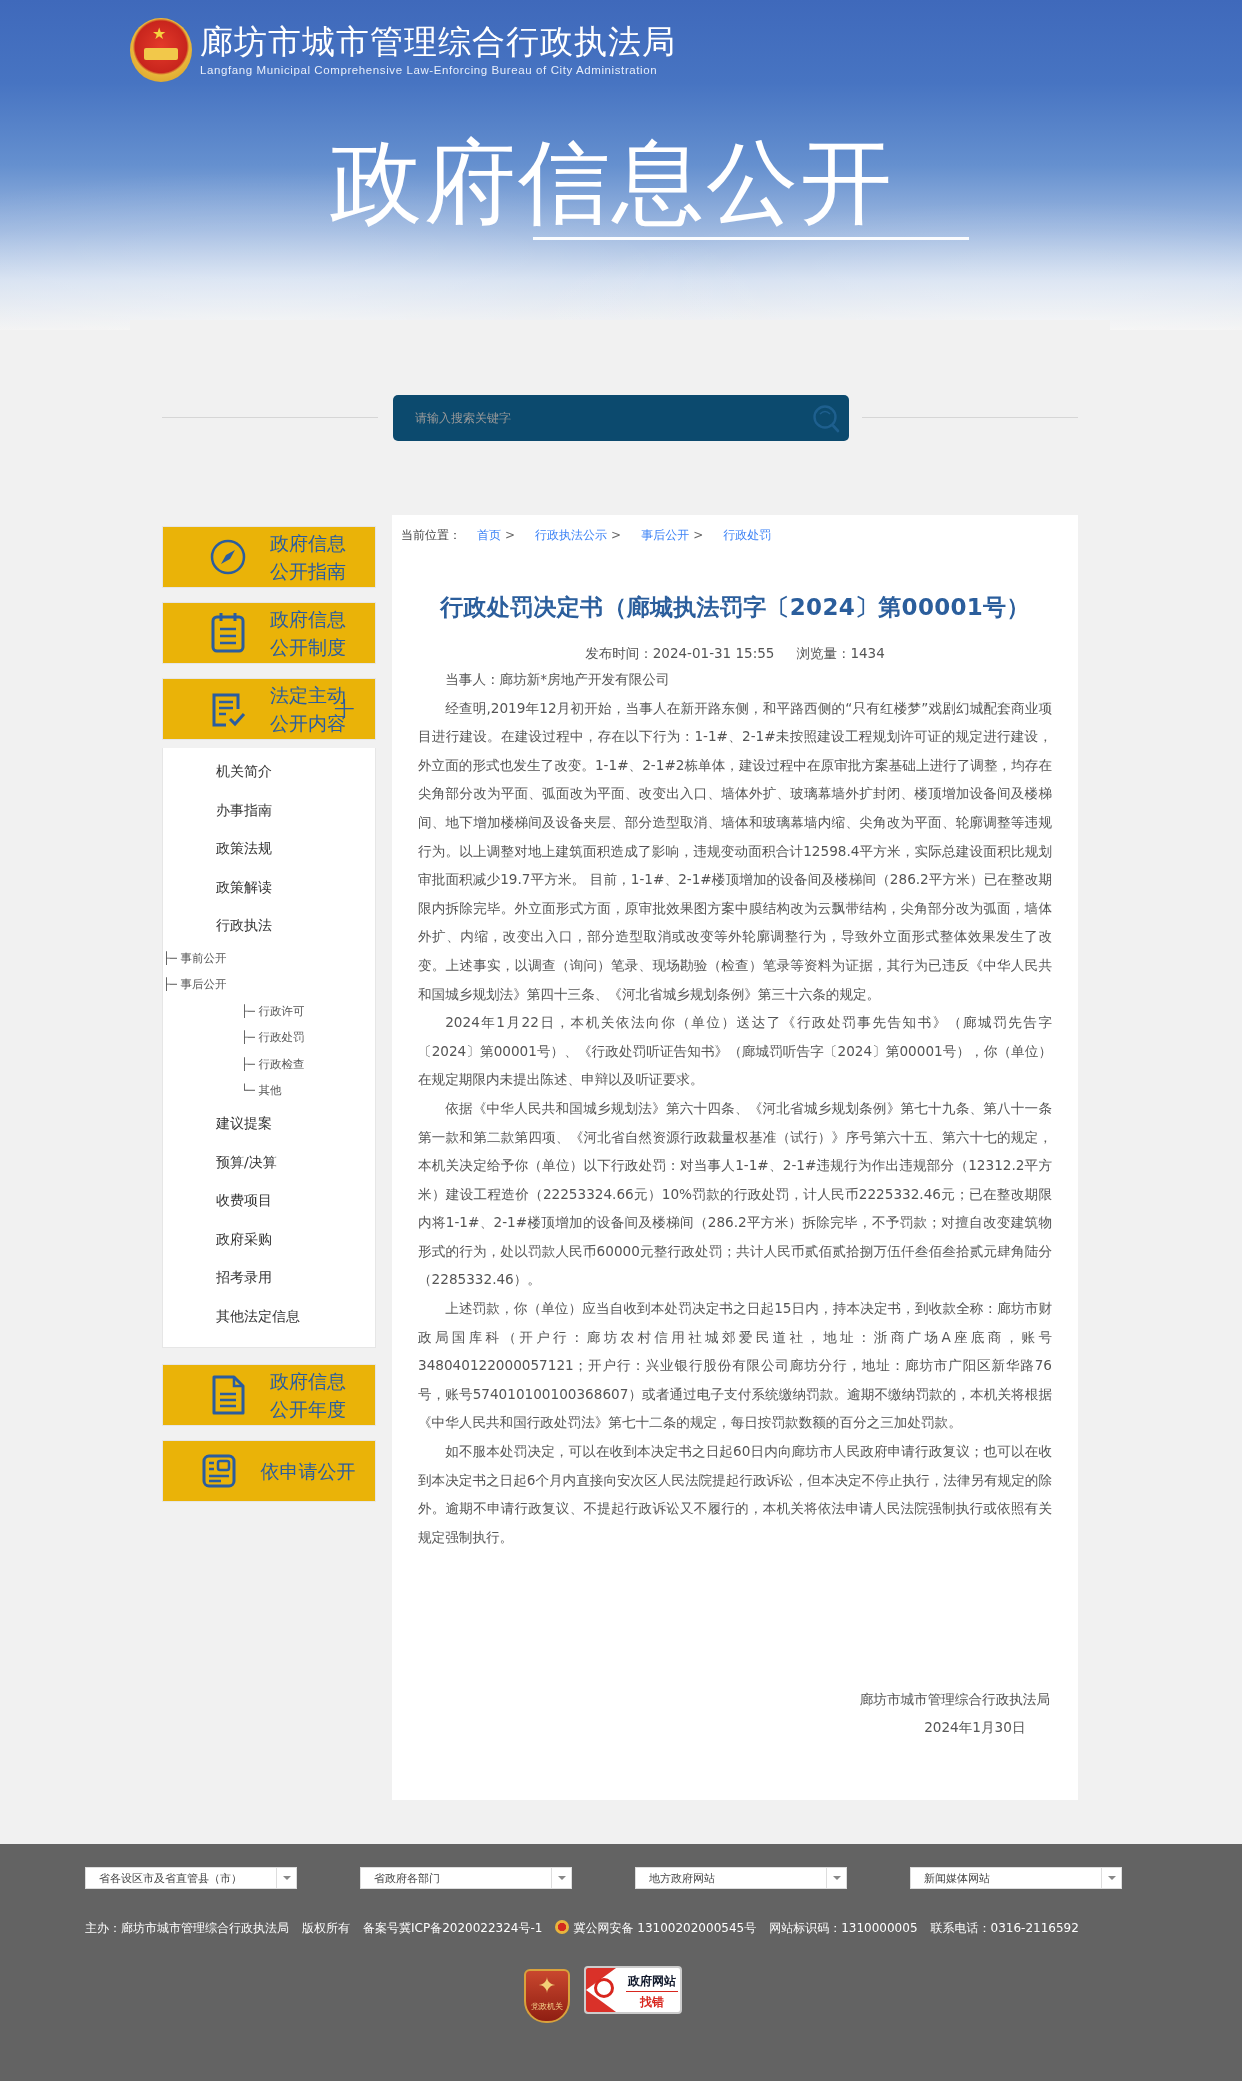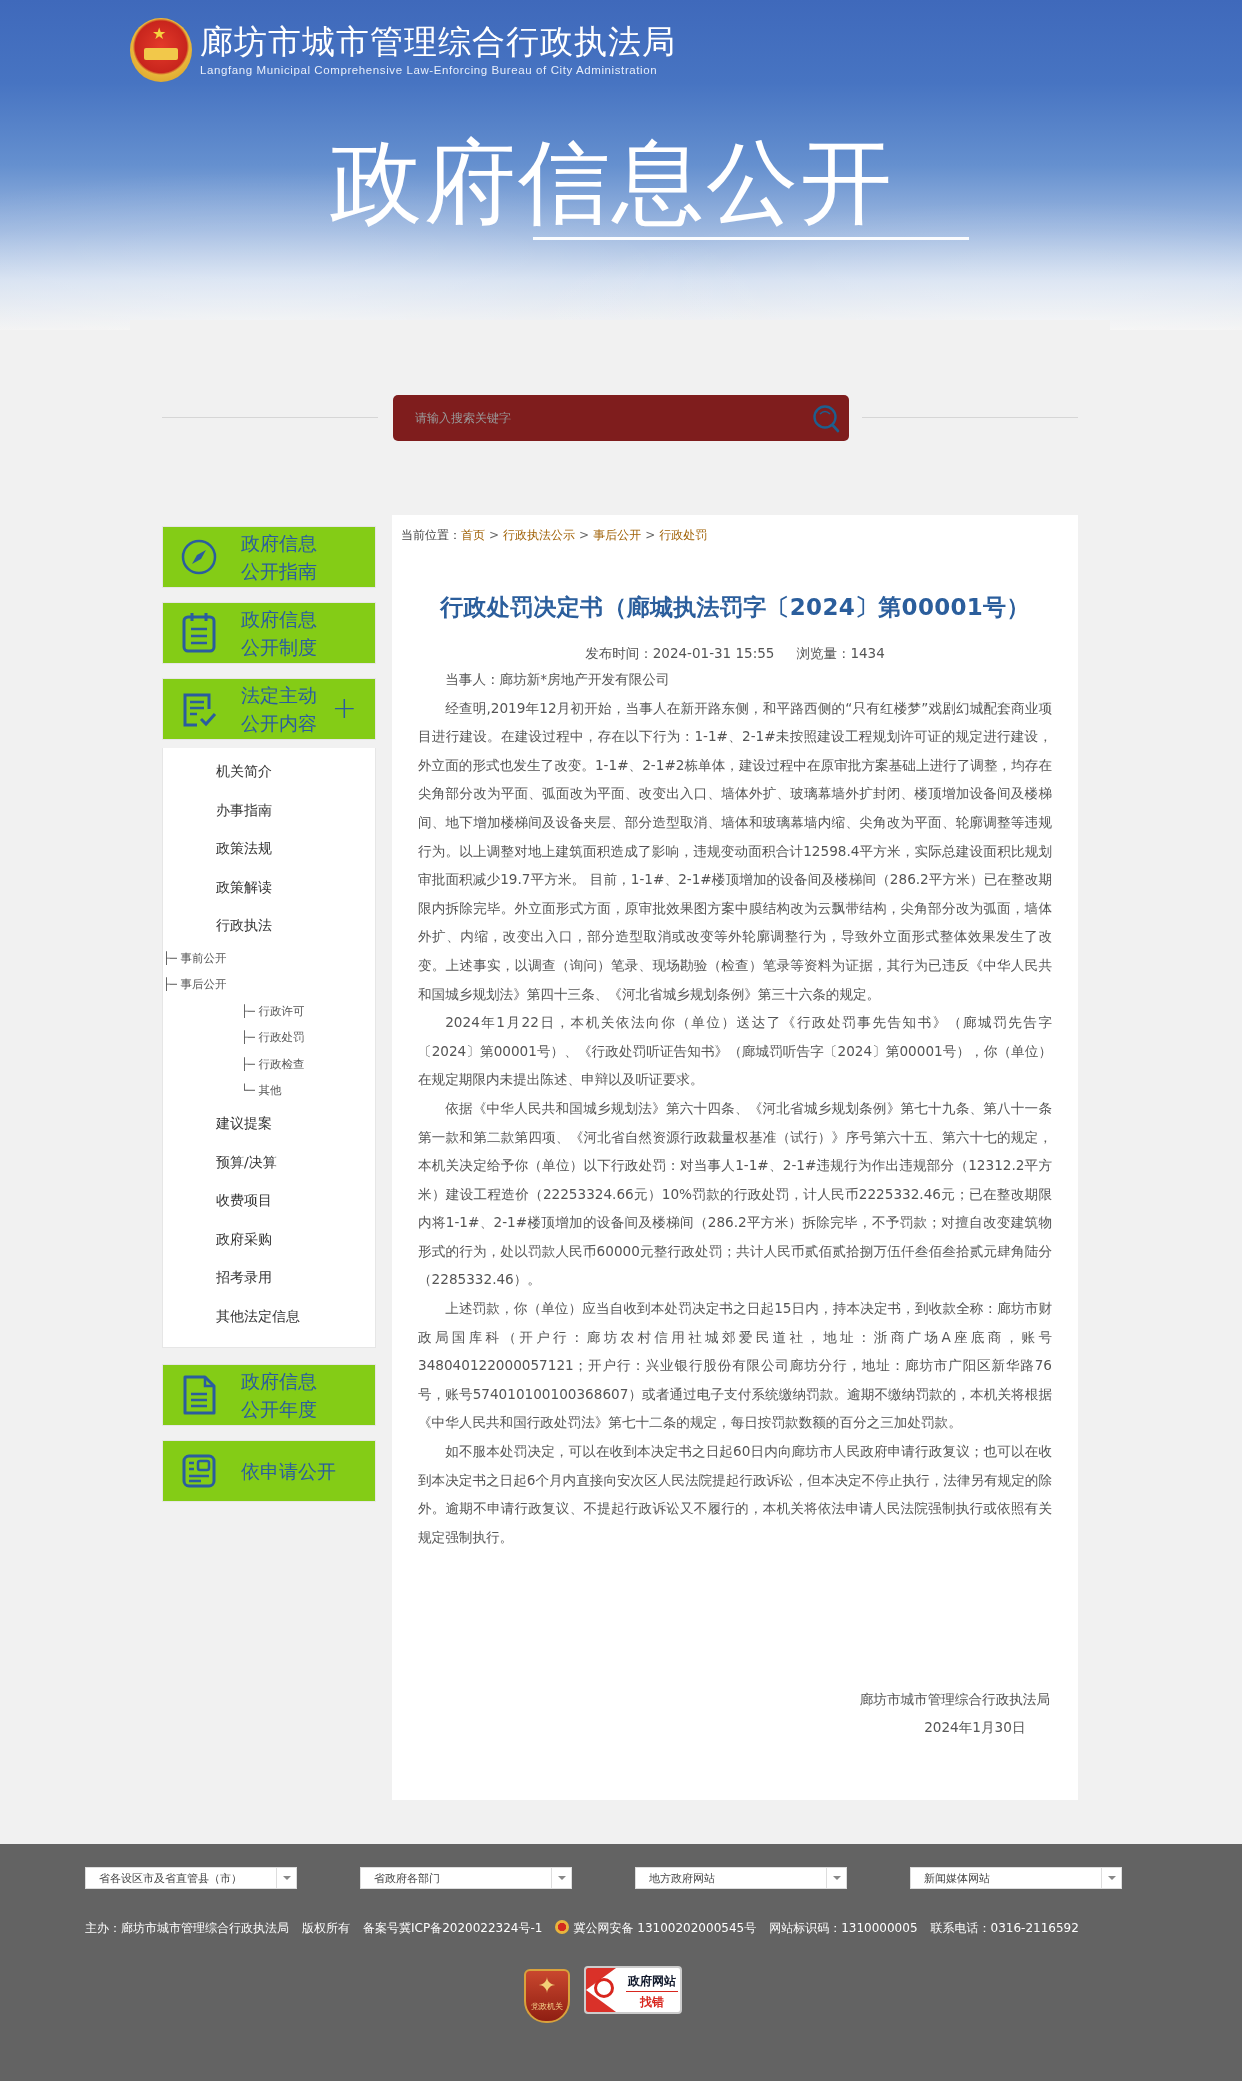--- a/index.html
+++ b/index.html
@@ -25,42 +25,42 @@
   .hero-title { position: absolute; left: 330px; top: 128px; color: #fff; font-size: 92px; letter-spacing: 2px; line-height: 110px; font-family: "DejaVu Sans", sans-serif; }
   .hero-line { position: absolute; left: 533px; top: 237px; width: 436px; height: 3px; background: #fff; opacity: 0.95; }
 
   
   .wrap { position: absolute; left: 130px; top: 320px; width: 980px; height: 1524px; background: #f1f1f1; }
 
   .search-row { position: absolute; left: 32px; top: 75px; width: 916px; height: 46px; }
   .search-row .line { position: absolute; top: 22px; height: 1px; background: #d6d6d6; width: 216px; }
   .search-row .line.l { left: 0; }
   .search-row .line.r { right: 0; }
-  .search-box { position: absolute; left: 231px; top: 0; width: 456px; height: 46px; background: #7f1d1d; border-radius: 5px; }
+  .search-box { position: absolute; left: 231px; top: 0; width: 456px; height: 46px; background: #0c4a6e; border-radius: 5px; }
   .search-box input { position: absolute; left: 22px; top: 12px; width: 360px; height: 22px; border: none; outline: none; background: transparent; font-size: 12px; color: #999; font-family: "DejaVu Sans", sans-serif; }
   .search-box input::placeholder { color: #999; }
   .search-btn { position: absolute; right: 8px; top: 9px; width: 30px; height: 30px; cursor: pointer; }
 
   
   .side { position: absolute; left: 32px; top: 206px; width: 214px; }
-  .side-card { background: #84cc16; border: 1px solid #e6e6e6; height: 62px; display: flex; align-items: center; position: relative; margin-bottom: 14px; cursor: pointer; }
+  .side-card { background: #eab308; border: 1px solid #e6e6e6; height: 62px; display: flex; align-items: center; position: relative; margin-bottom: 14px; cursor: pointer; justify-content: center; }
   .side-card .ic { width: 44px; height: 44px; margin-left: 14px; margin-right: 20px; display: flex; align-items: center; justify-content: center; }
   .side-card .lbl { color: #2a5d9f; font-size: 19px; line-height: 28px; font-family: "DejaVu Sans", sans-serif; }
   .side-card .plus { position: absolute; right: 18px; top: 14px; color: #2a5d9f; font-size: 30px; line-height: 30px; font-weight: 300; }
   .side-card.expanded { margin-bottom: 8px; }
   .submenu { background: #fff; border: 1px solid #e6e6e6; border-top: none; padding: 4px 0 12px 0; margin-bottom: 16px; }
   .submenu .it { color: #333; font-size: 14px; height: 38.5px; line-height: 38.5px; padding-left: 53px; cursor: pointer; font-family: "DejaVu Sans", sans-serif; }
   .submenu .sub { color: #555; font-size: 11.5px; height: 26.6px; line-height: 26.6px; cursor: pointer; font-family: "DejaVu Sans", sans-serif; }
   .submenu .sub.l1 { }
   .submenu .sub.l2 { padding-left: 78px; }
 
   
   .content { position: absolute; left: 262px; top: 195px; width: 686px; height: 1285px; background: #fff; }
   .crumb { position: absolute; left: 9px; top: 12px; font-size: 12px; color: #444; font-family: "DejaVu Sans", sans-serif; }
-  .crumb a { color: #a16207; text-decoration: none; cursor: pointer; }
+  .crumb a { color: #3b82f6; text-decoration: none; cursor: pointer; margin-left: 16px; }
   .crumb .sep { margin: 0 4px; color: #666; }
   .doc-title { position: absolute; left: 0; top: 77px; width: 686px; text-align: center; color: #2b5e9c; font-size: 23px; font-weight: bold; font-family: "DejaVu Sans", sans-serif; letter-spacing: 0.3px; }
   .meta { position: absolute; left: 0; top: 130px; width: 686px; text-align: center; font-size: 13.5px; color: #555; font-family: "DejaVu Sans", sans-serif; }
   .meta span + span { margin-left: 22px; }
   .body { position: absolute; left: 26px; top: 150px; width: 634px; font-size: 13.6px; color: #555; line-height: 28.6px; text-align: justify; font-family: "DejaVu Sans", sans-serif; }
   .body p { text-indent: 0; }
   .body p.ind { text-indent: 2em; }
   .sign { position: absolute; right: 28px; top: 1170px; text-align: center; font-size: 13.6px; color: #555; line-height: 28px; font-family: "DejaVu Sans", sans-serif; }
   .sign .date { padding-left: 40px; }
 

